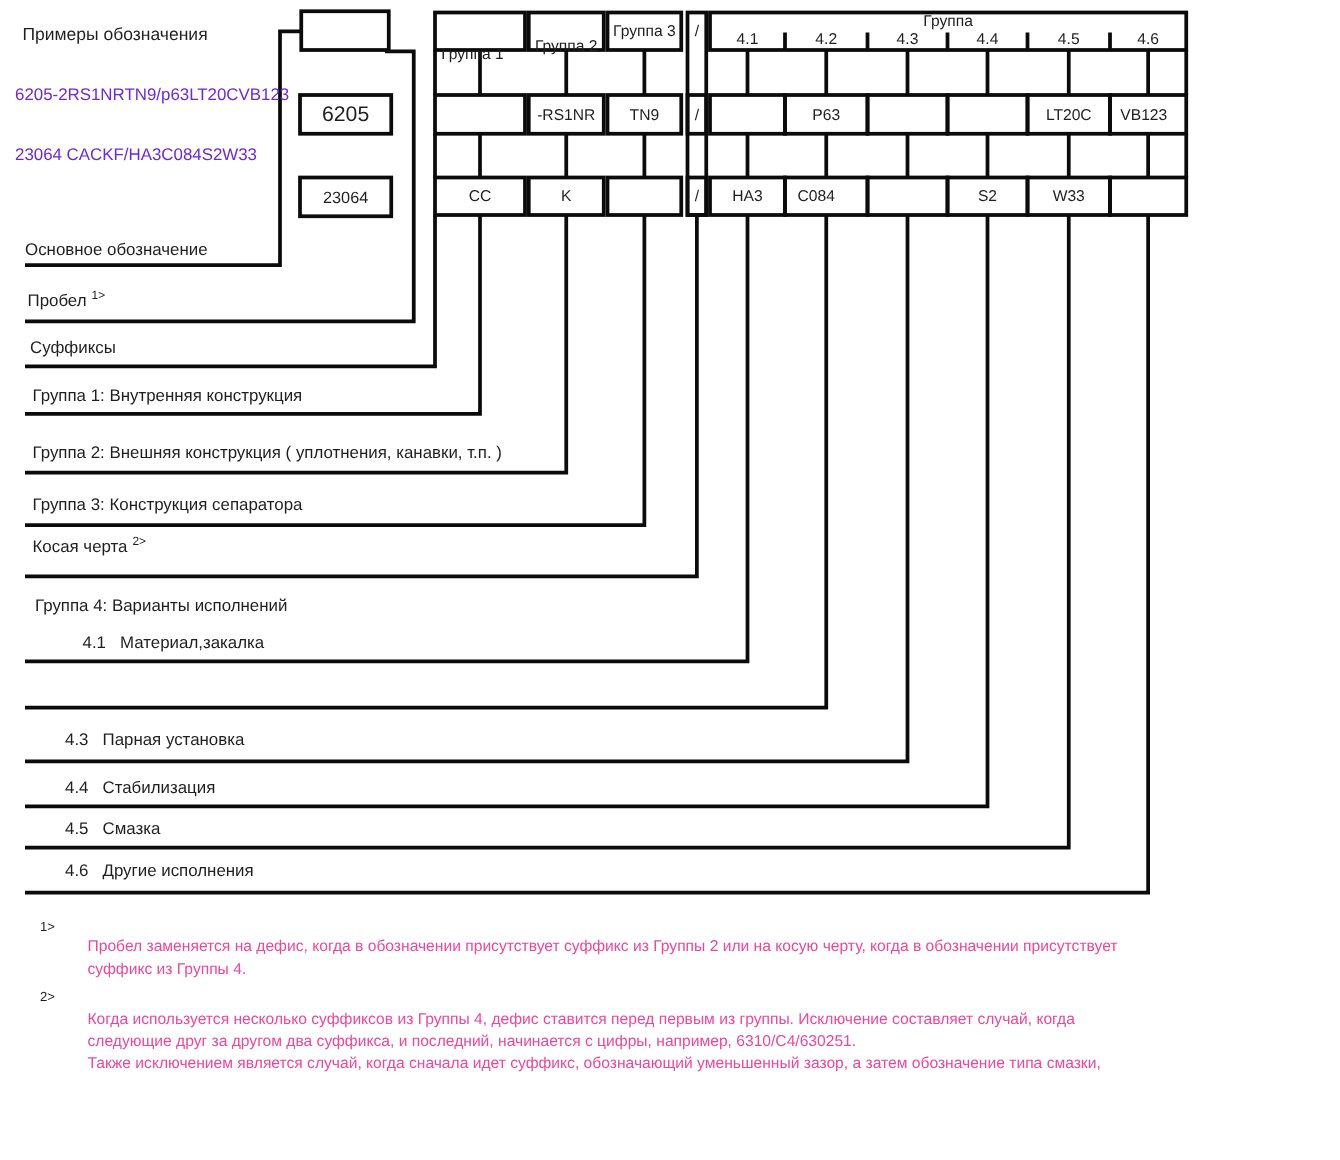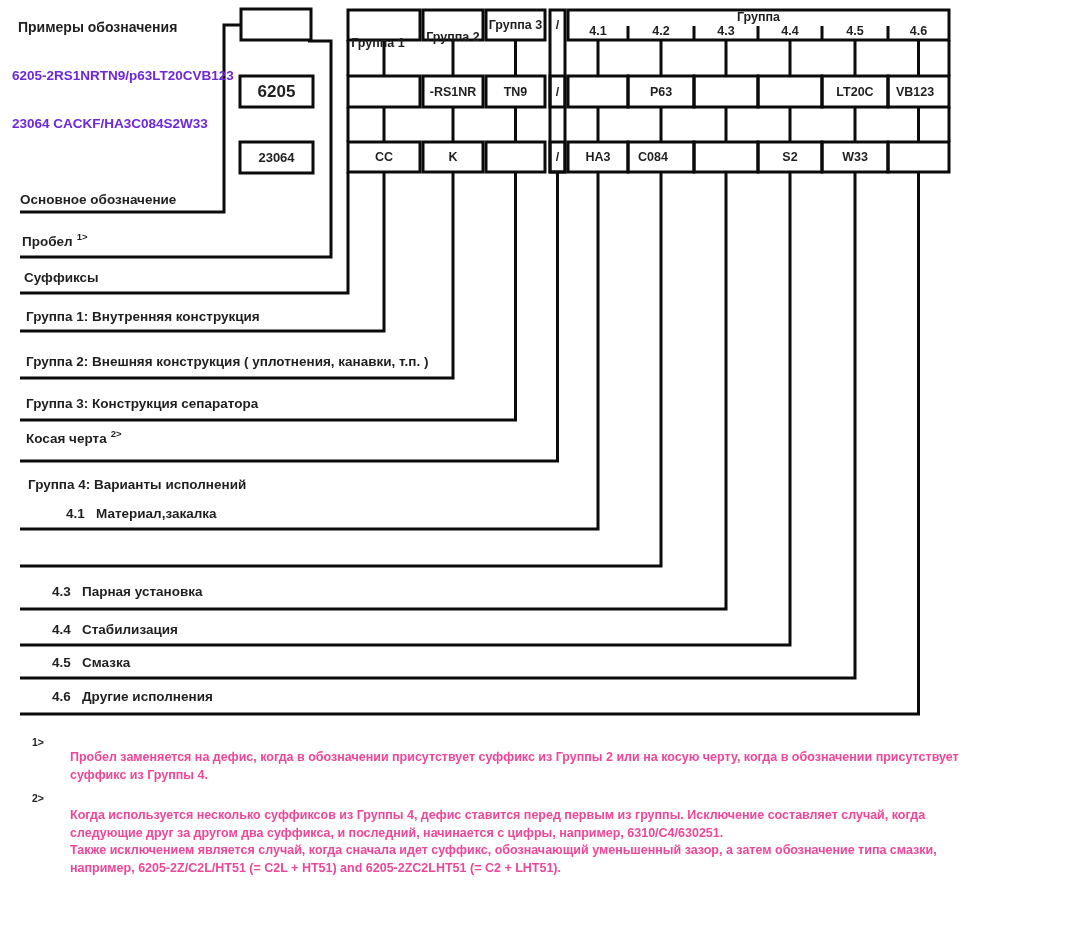--- a/index.html
+++ b/index.html
@@ -1,19 +1,19 @@
 <!DOCTYPE html>
 <html><head>
 <meta charset="utf-8">
 <style>
   html,body{margin:0;padding:0;background:#ffffff;}
   .canvas{
     position:relative;width:1072px;height:928px;background:#ffffff;
     font-family:"Liberation Sans","DejaVu Sans",sans-serif;
-    color:#1c1c1c;overflow:hidden;font-weight:bold;
+    color:#1c1c1c;overflow:hidden;
   }
   .abs{position:absolute;}
   .cell{
     display:flex;align-items:center;justify-content:center;
     font-size:12.5px;white-space:nowrap;color:#1f1f1f;
   }
   .lbl{font-size:13.5px;white-space:nowrap;color:#1f1f1f;}
   .lbl sup{font-size:9.5px;vertical-align:super;margin-left:4px;}
   .num{display:inline-block;width:30px;}
   .ex{font-size:13.5px;white-space:nowrap;color:#6d28d9;}
@@ -165,15 +165,14 @@
   </div>
 
   <div class="abs fnm" style="left:32px;top:736px">1&gt;</div>
   <div class="abs fn" style="left:70px;top:750px">Пробел заменяется на дефис, когда в обозначении присутствует суффикс из Группы 2 или на косую черту, когда в обозначении присутствует</div>
   <div class="abs fn" style="left:70px;top:768px">суффикс из Группы 4.</div>
 
   <div class="abs fnm" style="left:32px;top:792px">2&gt;</div>
   <div class="abs fn" style="left:70px;top:808px">Когда используется несколько суффиксов из Группы 4, дефис ставится перед первым из группы. Исключение составляет случай, когда</div>
   <div class="abs fn" style="left:70px;top:826px">следующие друг за другом два суффикса, и последний, начинается с цифры, например, 6310/C4/630251.</div>
   <div class="abs fn" style="left:70px;top:843px">Также исключением является случай, когда сначала идет суффикс, обозначающий уменьшенный зазор, а затем обозначение типа смазки,</div>
-  <div class="abs fn" style="left:70px;top:861px">например, 6205-2Z/C2L/HT51 (= C2L + HT51) and 6205-2ZC2LHT51 (= C2 + LHT51).</div>
 
 </div>
 
 </body></html>

